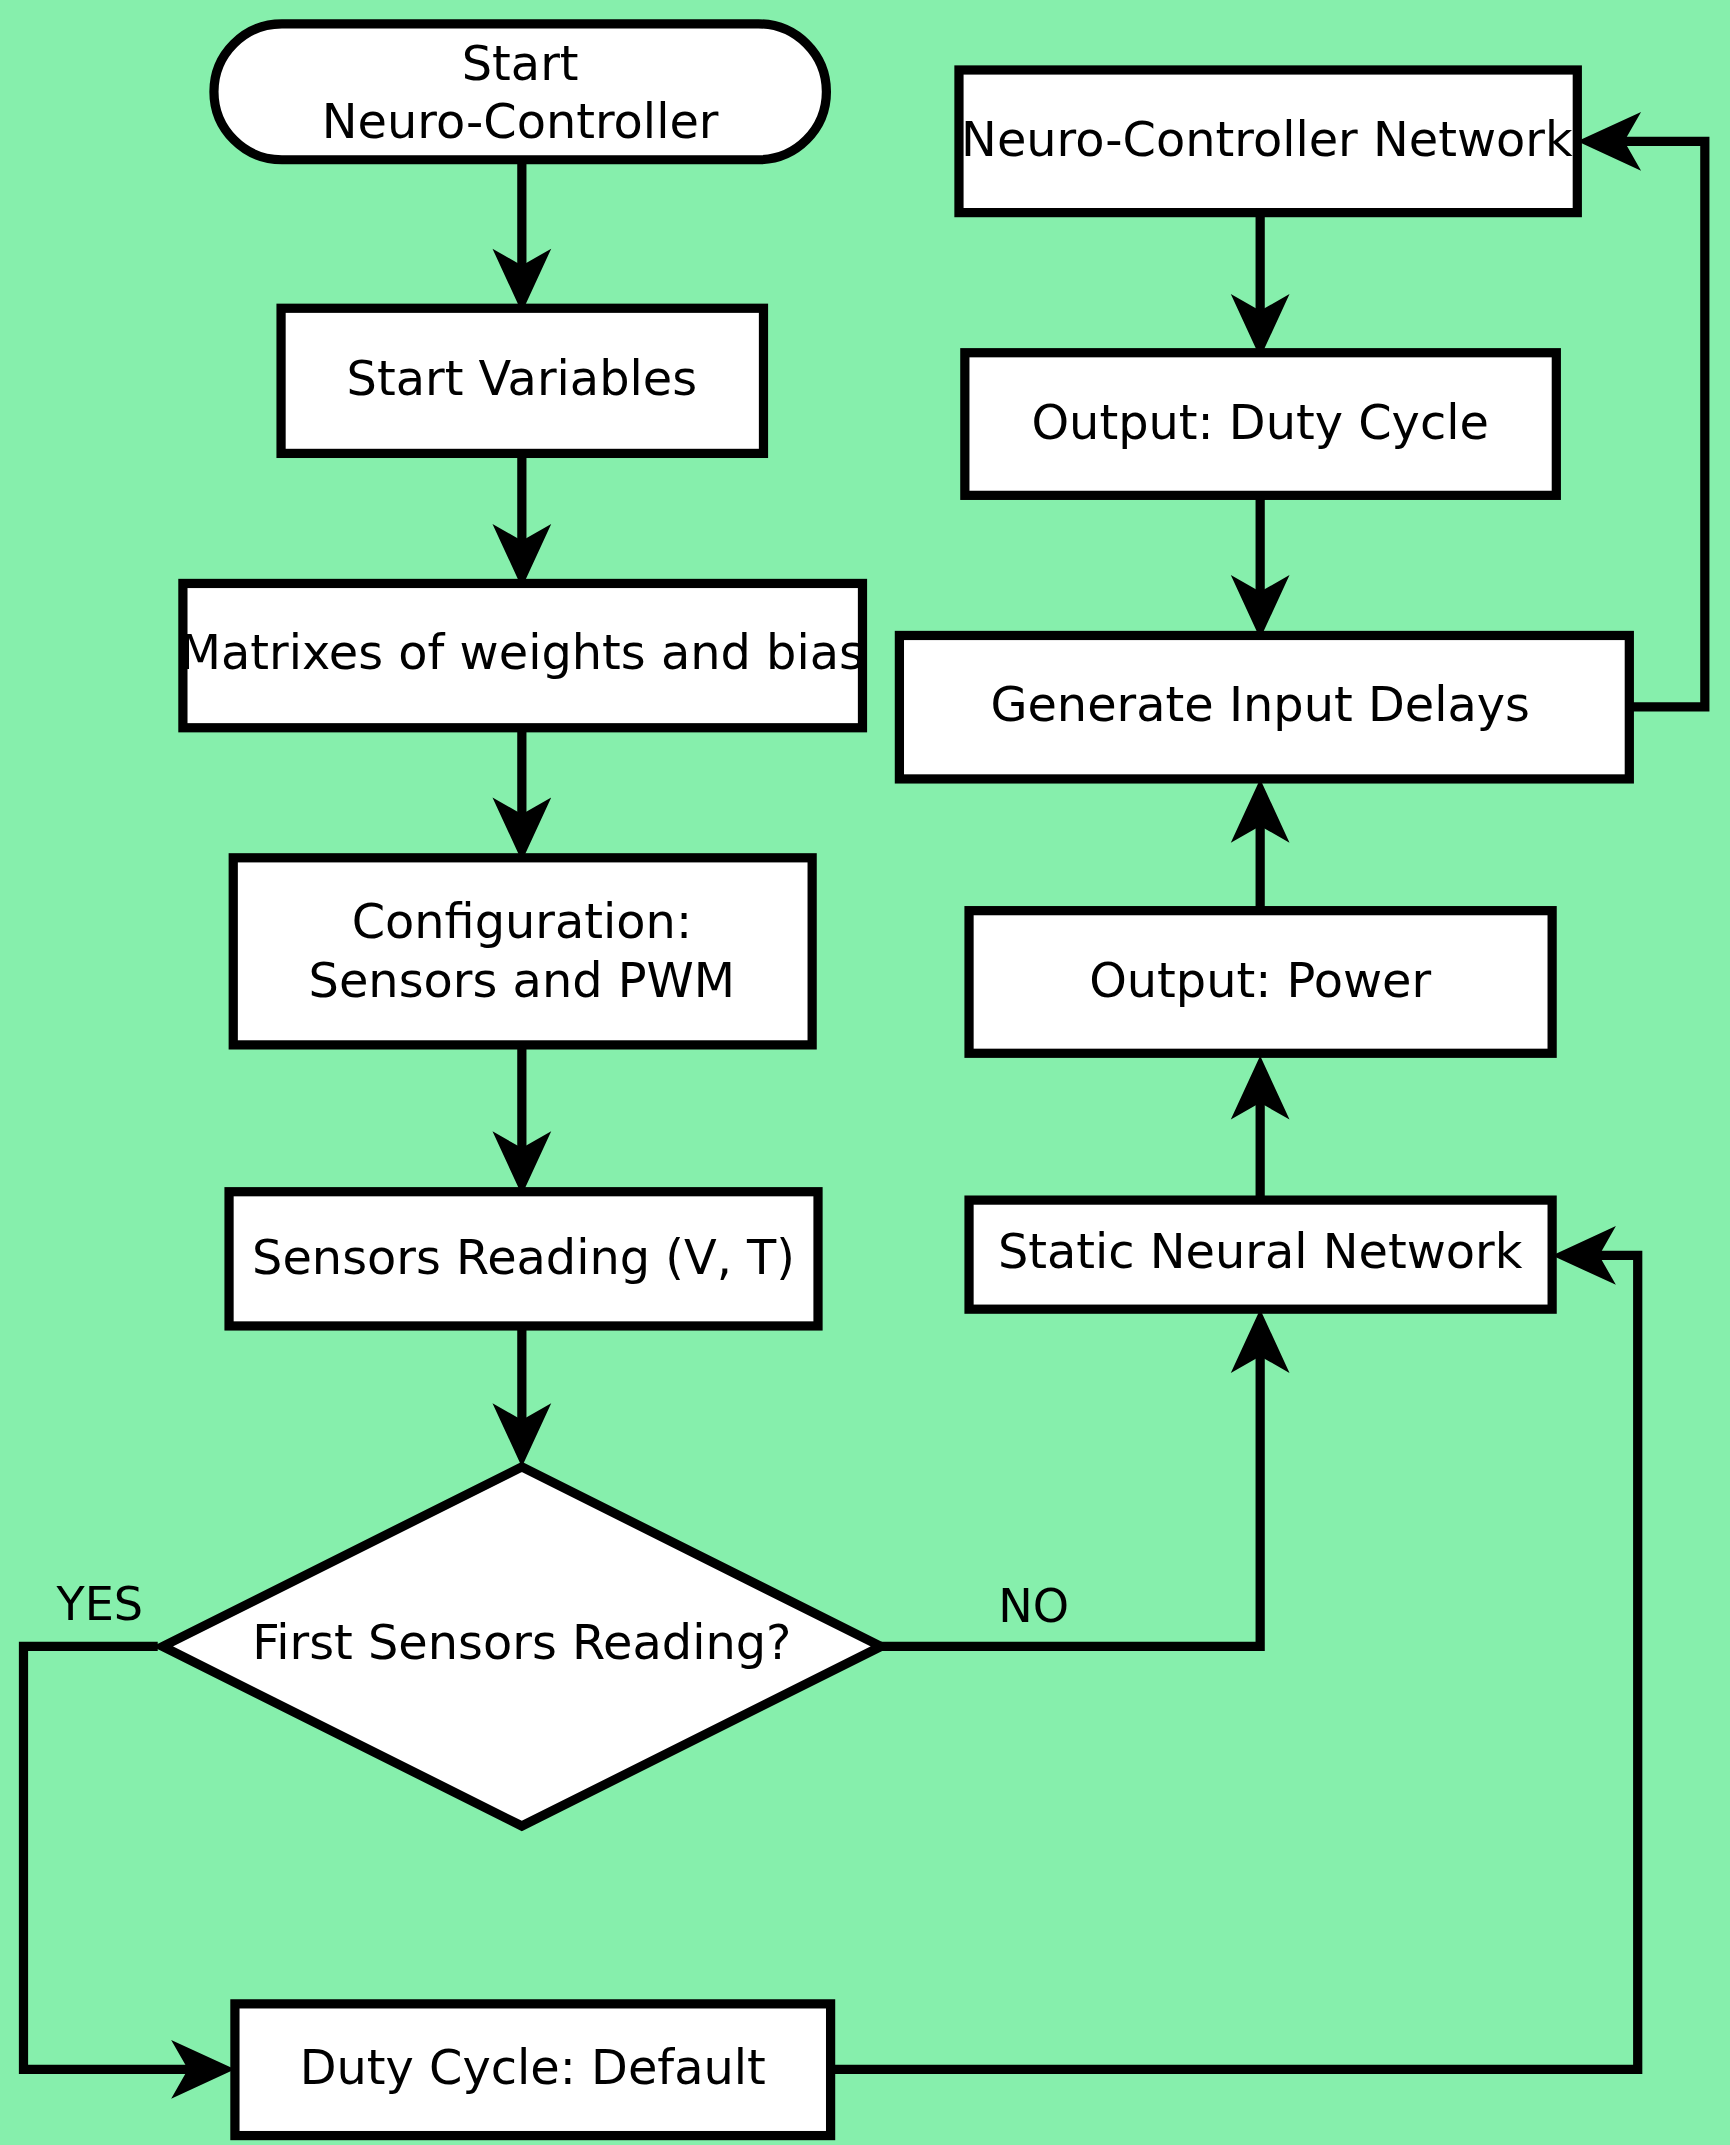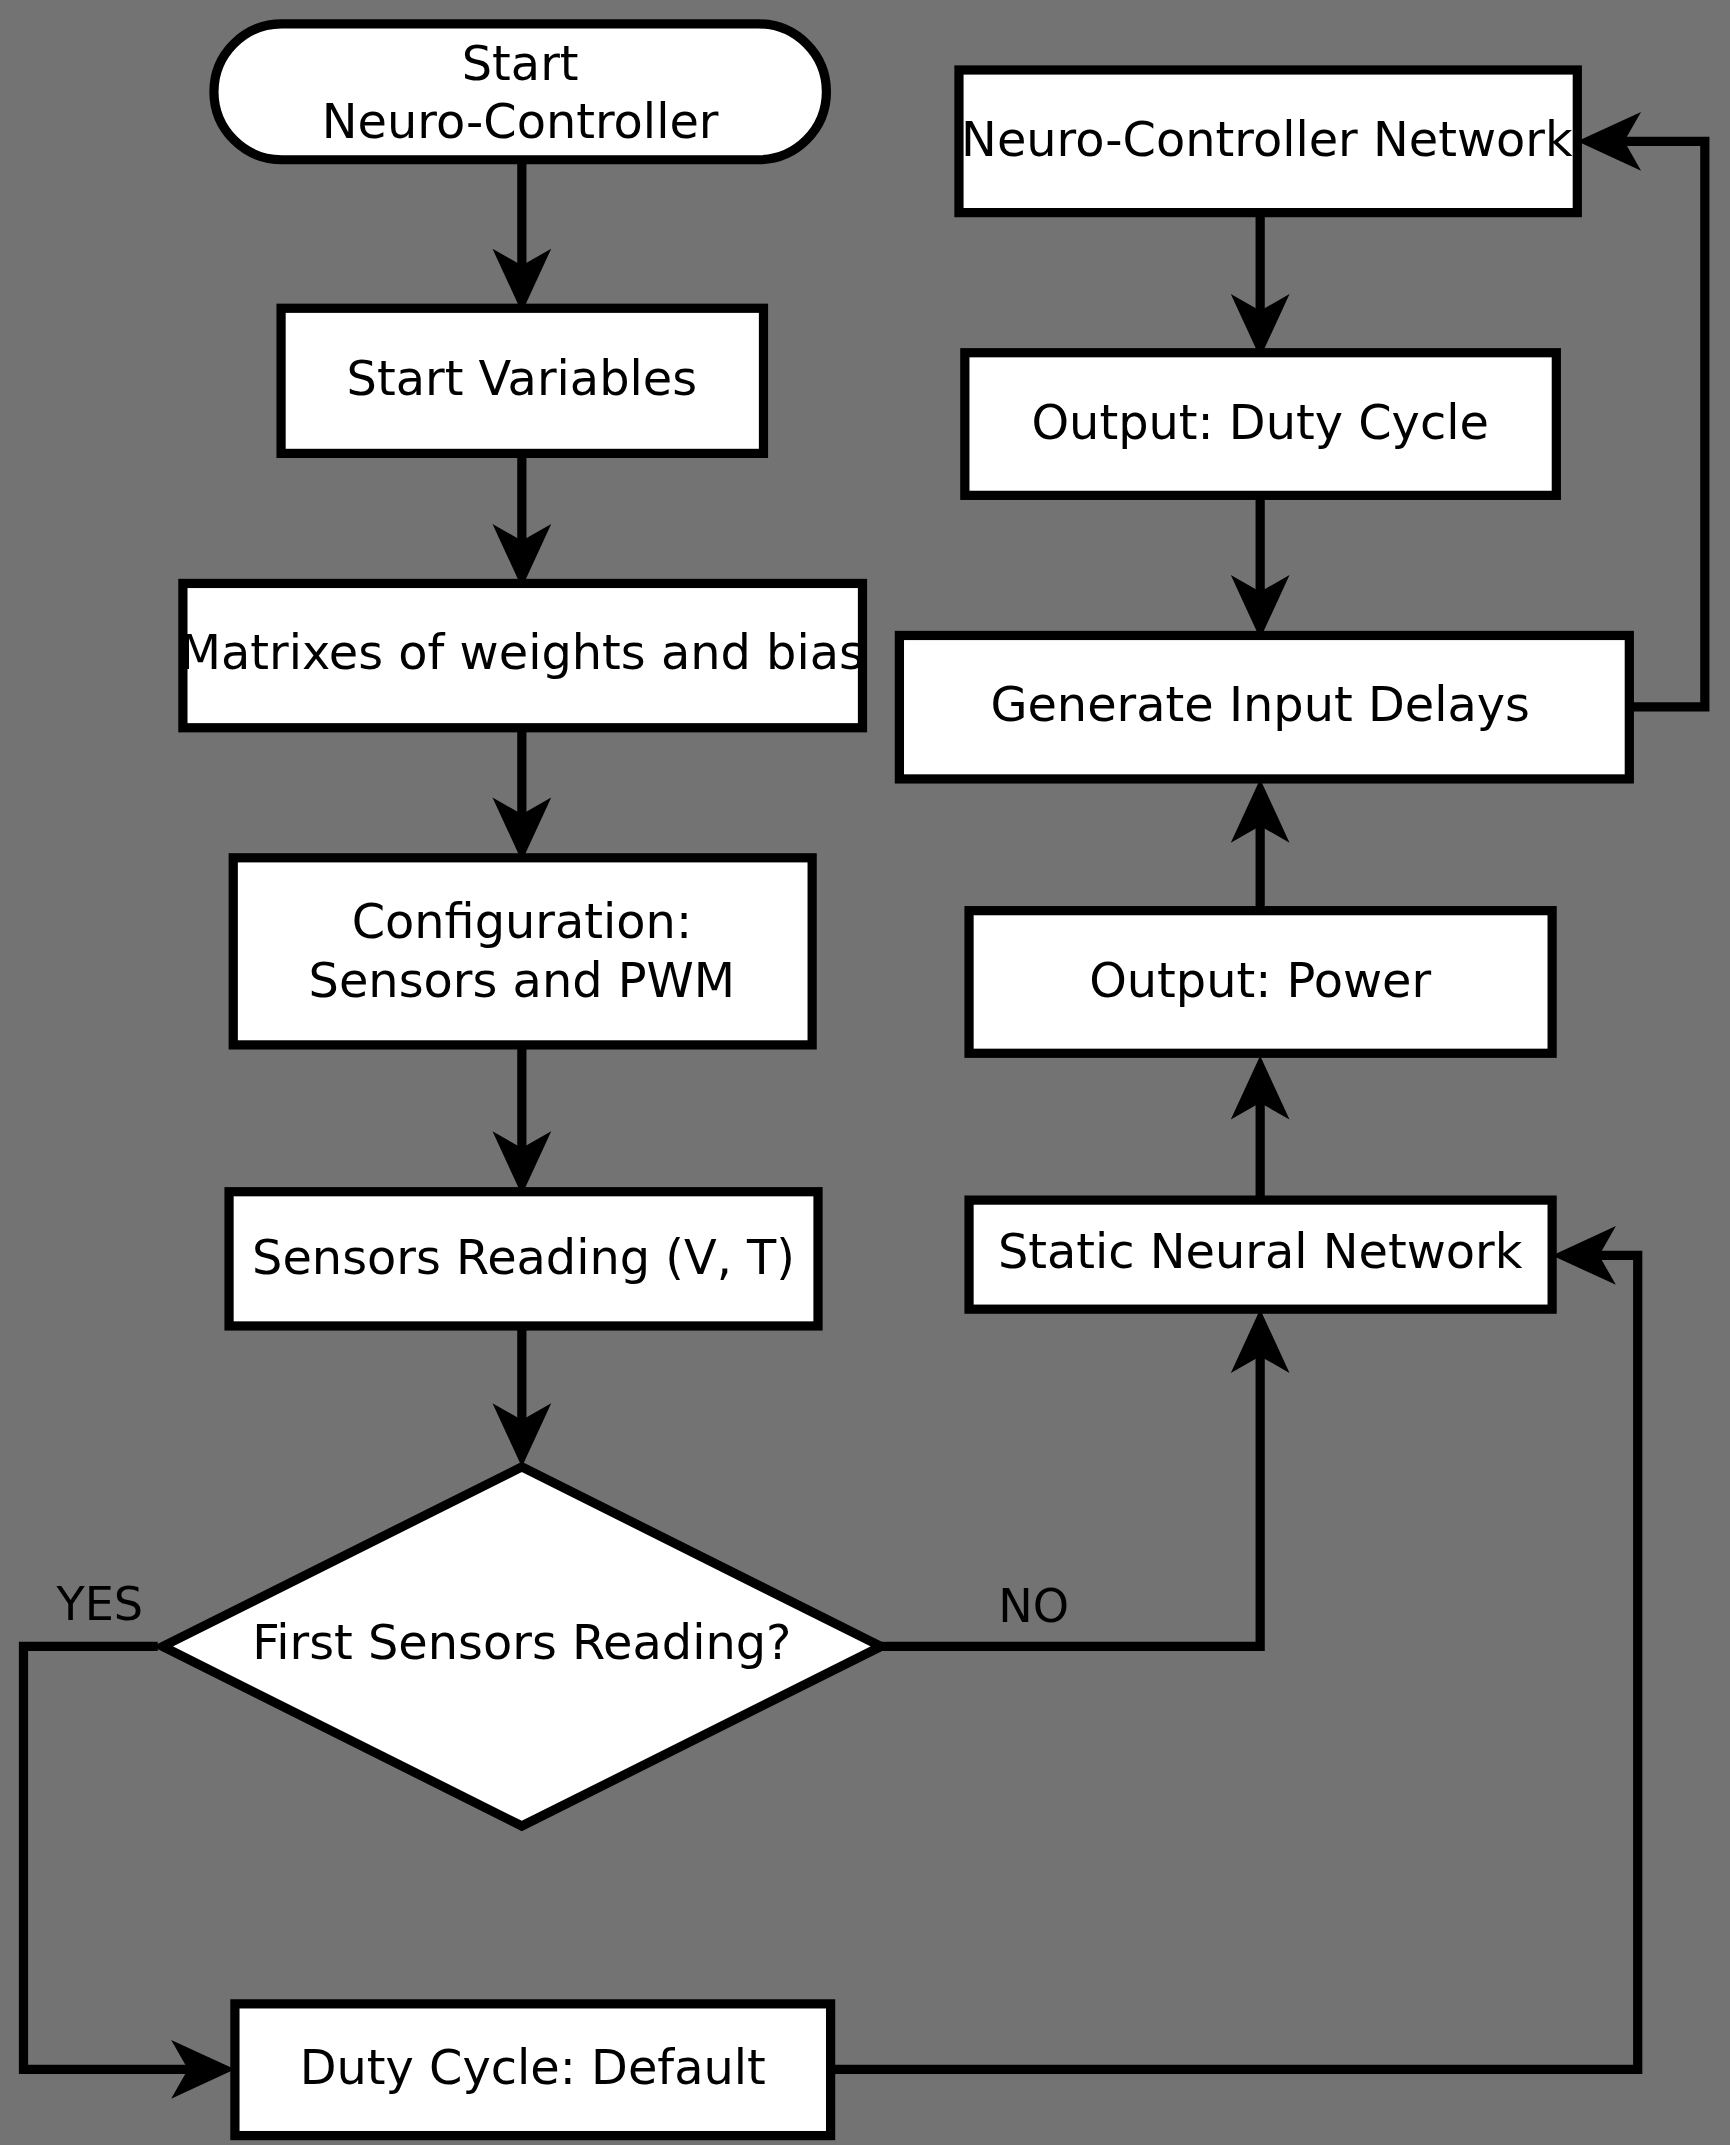--- a/index.html
+++ b/index.html
@@ -5,21 +5,21 @@
 <style>
   html, body {
     margin: 0;
     padding: 0;
     background: #ffffff;
   }
   #page {
     position: relative;
     width: 1730px;
     height: 2146px;
-    background: #737373;
+    background: #86efac;
     overflow: hidden;
     font-family: "DejaVu Sans", sans-serif;
   }
   svg.flow {
     position: absolute;
     left: 0;
     top: 0;
     width: 1730px;
     height: 2146px;
     display: block;

